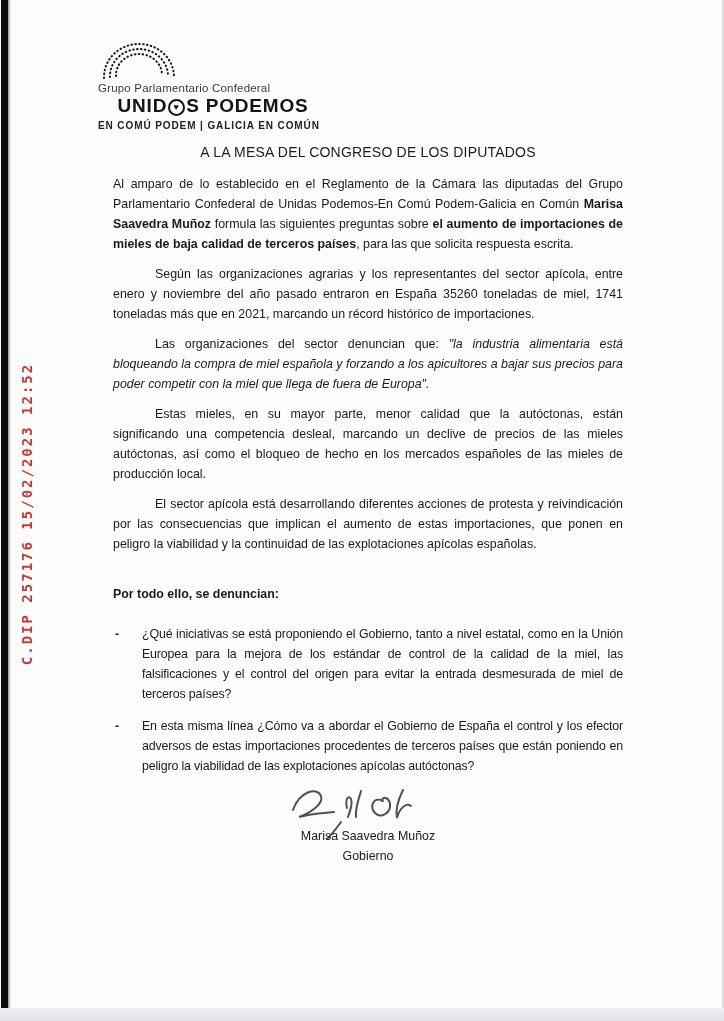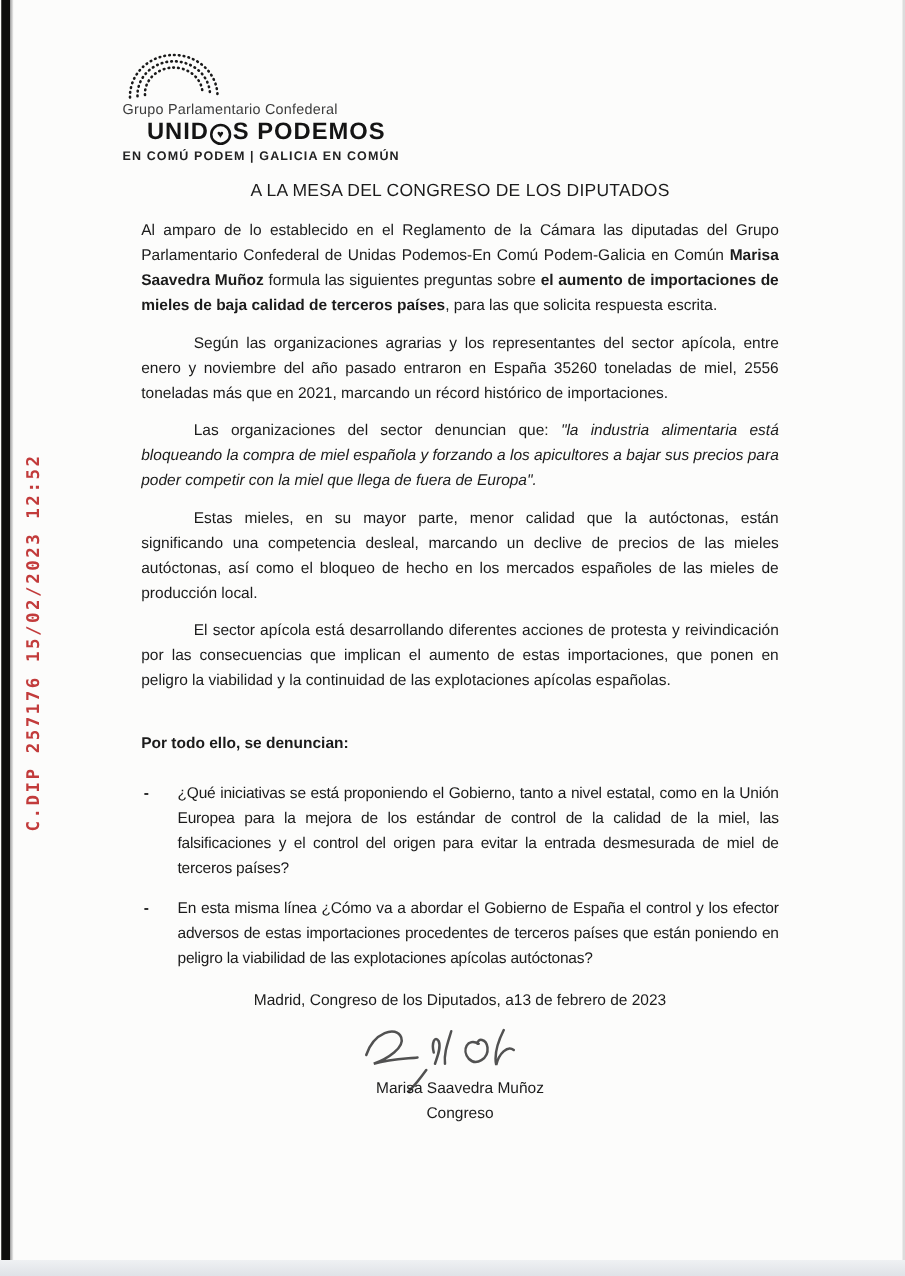--- a/index.html
+++ b/index.html
@@ -84,51 +84,50 @@
       </div>
     <div class="logo-sub">EN COMÚ PODEM | GALICIA EN COMÚN</div>
   </div>
 
   <div class="content">
 
     <div class="doc-title">A LA MESA DEL CONGRESO DE LOS DIPUTADOS</div>
 
     <p class="p-first"><span>Al amparo de lo establecido en el Reglamento de la Cámara las diputadas del Grupo Parlamentario Confederal de Unidas Podemos-En Comú Podem-Galicia en Común </span><b>Marisa Saavedra Muñoz</b><span> formula las siguientes preguntas sobre </span><b>el aumento de importaciones de mieles de baja calidad de terceros países</b><span>, para las que solicita respuesta escrita.</span></p>
 
-    <p class="para">Según las organizaciones agrarias y los representantes del sector apícola, entre enero y noviembre del año pasado entraron en España 35260 toneladas de miel, 2556 toneladas más que en 2021, marcando un récord histórico de importaciones.</p>
+    <p class="para">Según las organizaciones agrarias y los representantes del sector apícola, entre enero y noviembre del año pasado entraron en España 35260 toneladas de miel, 1741 toneladas más que en 2021, marcando un récord histórico de importaciones.</p>
 
     <p class="para"><span>Las organizaciones del sector denuncian que: </span><i>"la industria alimentaria está bloqueando la compra de miel española y forzando a los apicultores a bajar sus precios para poder competir con la miel que llega de fuera de Europa".</i></p>
 
     <p class="para">Estas mieles, en su mayor parte, menor calidad que la autóctonas, están significando una competencia desleal, marcando un declive de precios de las mieles autóctonas, así como el bloqueo de hecho en los mercados españoles de las mieles de producción local.</p>
 
     <p class="para">El sector apícola está desarrollando diferentes acciones de protesta y reivindicación por las consecuencias que implican el aumento de estas importaciones, que ponen en peligro la viabilidad y la continuidad de las explotaciones apícolas españolas.</p>
 
     <p class="prompt">Por todo ello, se denuncian:</p>
 
     <div class="q">
       <span class="q-bullet">-</span>
       <span class="q-text">¿Qué iniciativas se está proponiendo el Gobierno, tanto a nivel estatal, como en la Unión Europea para la mejora de los estándar de control de la calidad de la miel, las falsificaciones y el control del origen para evitar la entrada desmesurada de miel de terceros países?</span>
     </div>
 
     <div class="q">
       <span class="q-bullet">-</span>
       <span class="q-text">En esta misma línea ¿Cómo va a abordar el Gobierno de España el control y los efector adversos de estas importaciones procedentes de terceros países que están poniendo en peligro la viabilidad de las explotaciones apícolas autóctonas?</span>
     </div>
 
-    <p class="dateline">Madrid, Congreso de los Diputados, a13 de febrero de 2023</p>
 
     <div class="sig-block">
       <svg class="sig-svg" width="170" height="62" viewBox="0 0 170 62">
         <g fill="none" stroke="#3a3a3a" stroke-width="2" stroke-linecap="round" opacity="0.88">
           <path d="M10,32 C16,14 34,8 38,18 C41,26 27,35 16,39 C30,35 43,35 51,34"></path>
           <path d="M64,30 C62,22 65,16 68,21 C70,26 67,33 65,39"></path>
           <path d="M78,13 C75,23 72,31 73,39"></path>
           <path d="M100,23 C91,18 86,28 92,35 C98,41 108,35 107,26 C106,19 99,18 99,23"></path>
           <path d="M120,12 C115,22 112,31 114,40 C116,31 123,24 128,28"></path>
           <path d="M58,44 C53,51 48,57 44,61"></path>
         </g>
       </svg>
       <div class="sig-name">Marisa Saavedra Muñoz</div>
-      <div class="sig-role">Congreso</div>
+      <div class="sig-role">Gobierno</div>
     </div>
 
   </div>
 </div>
 
 </body></html>

